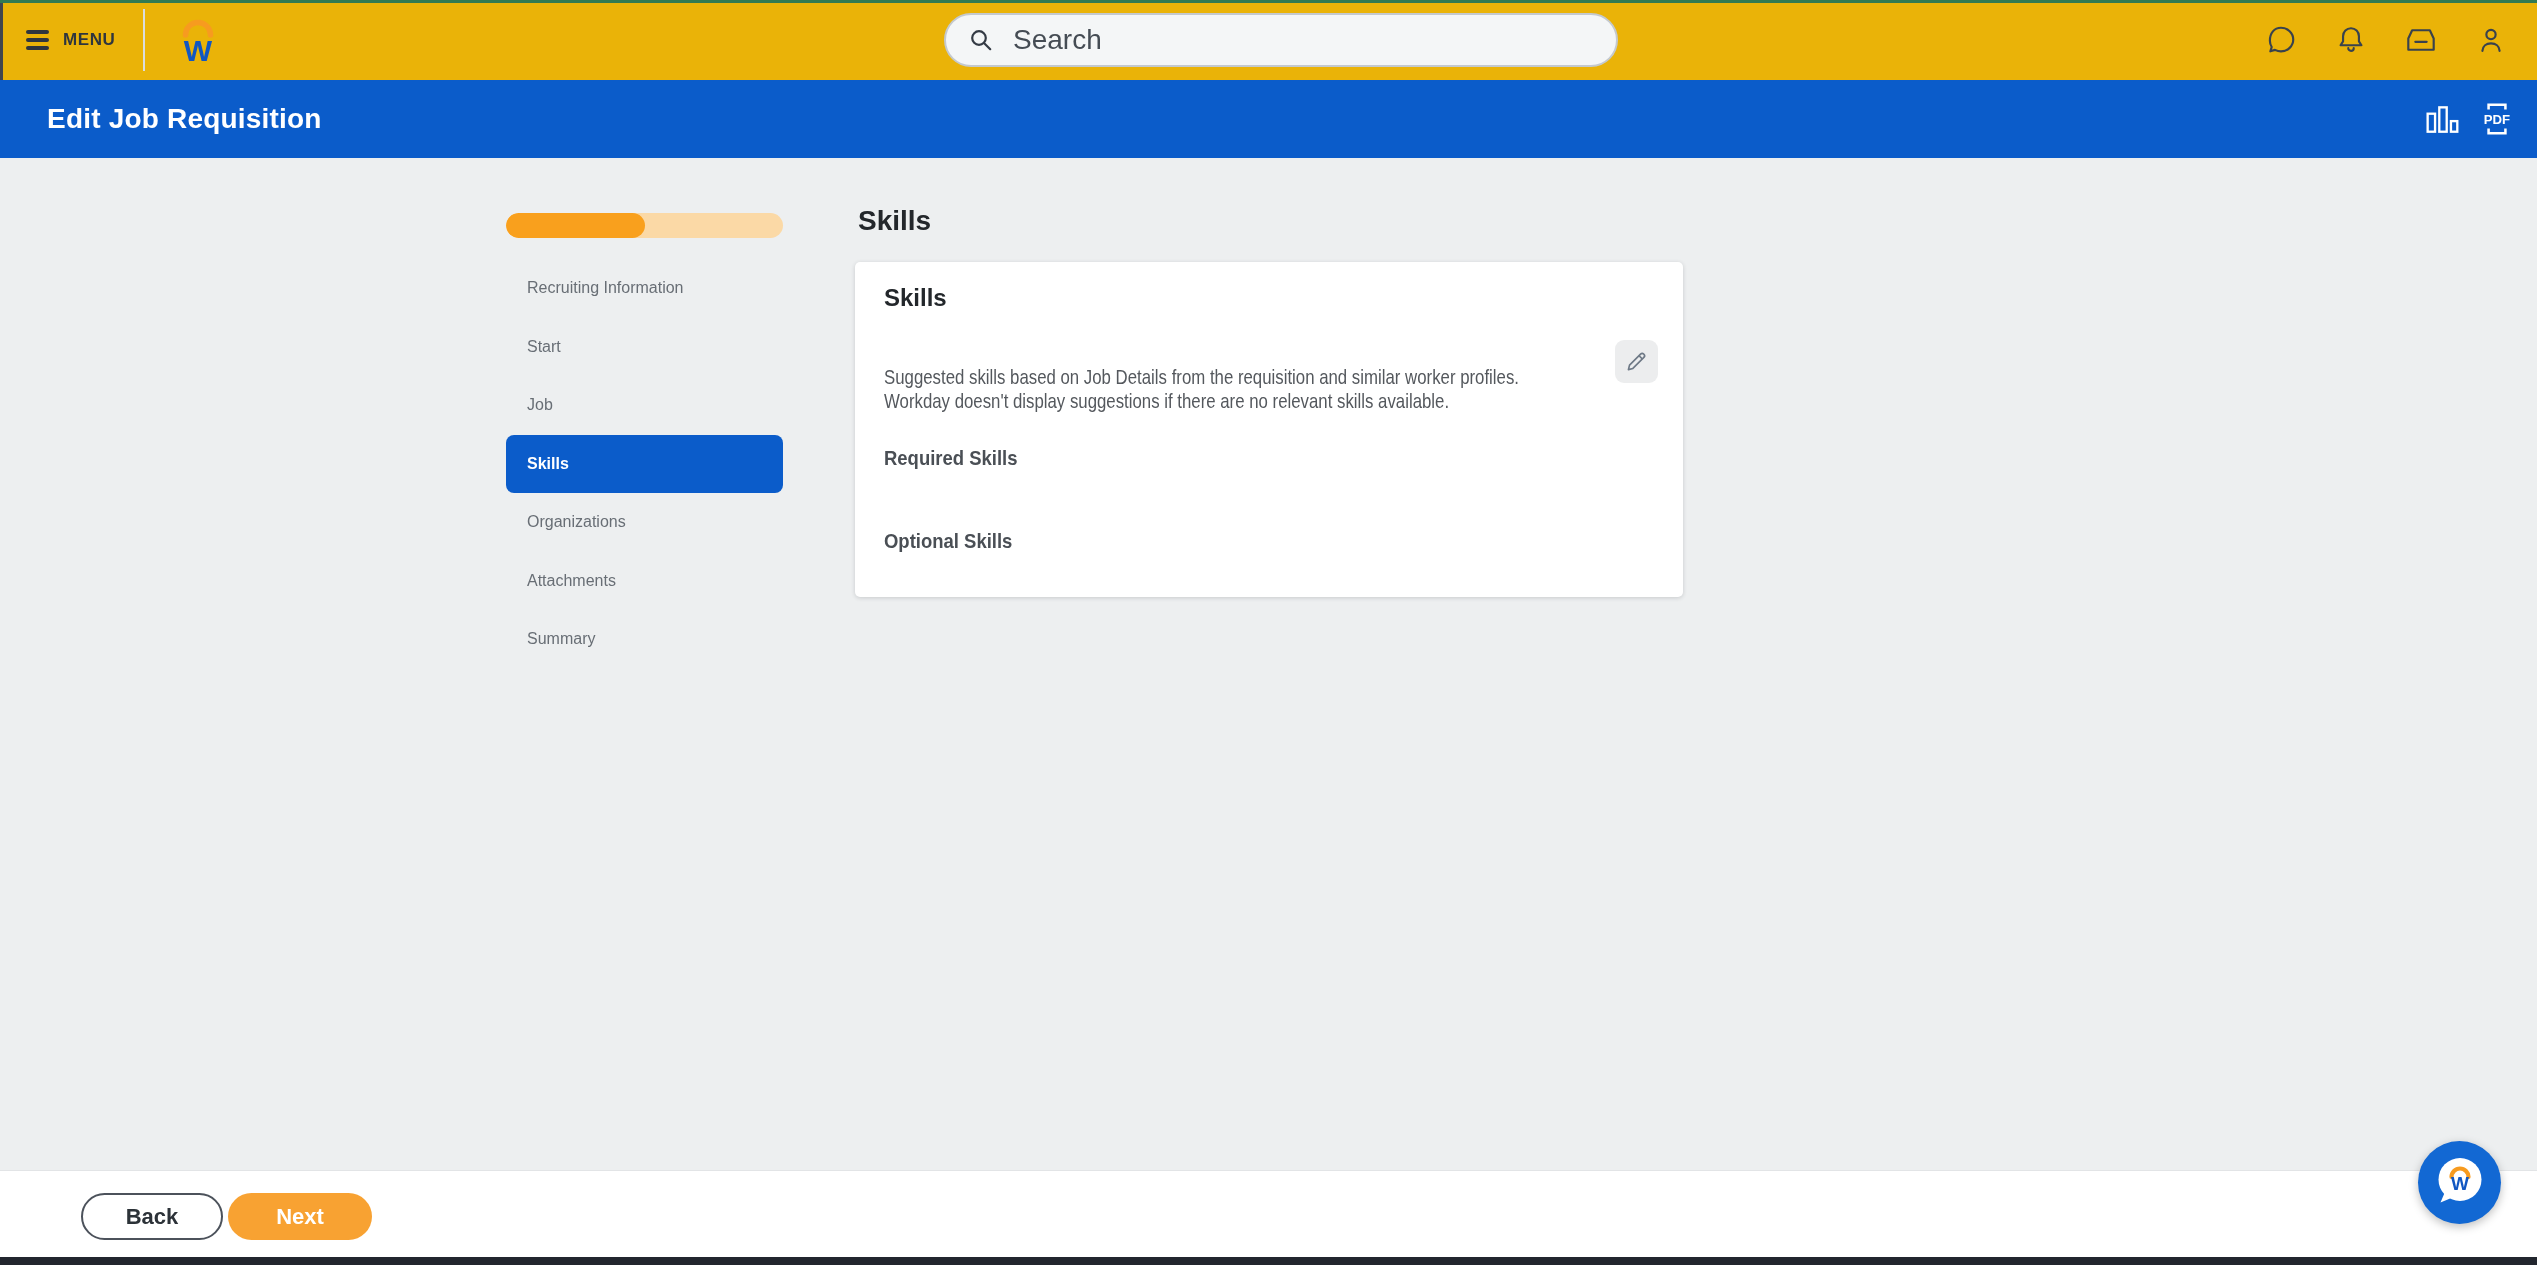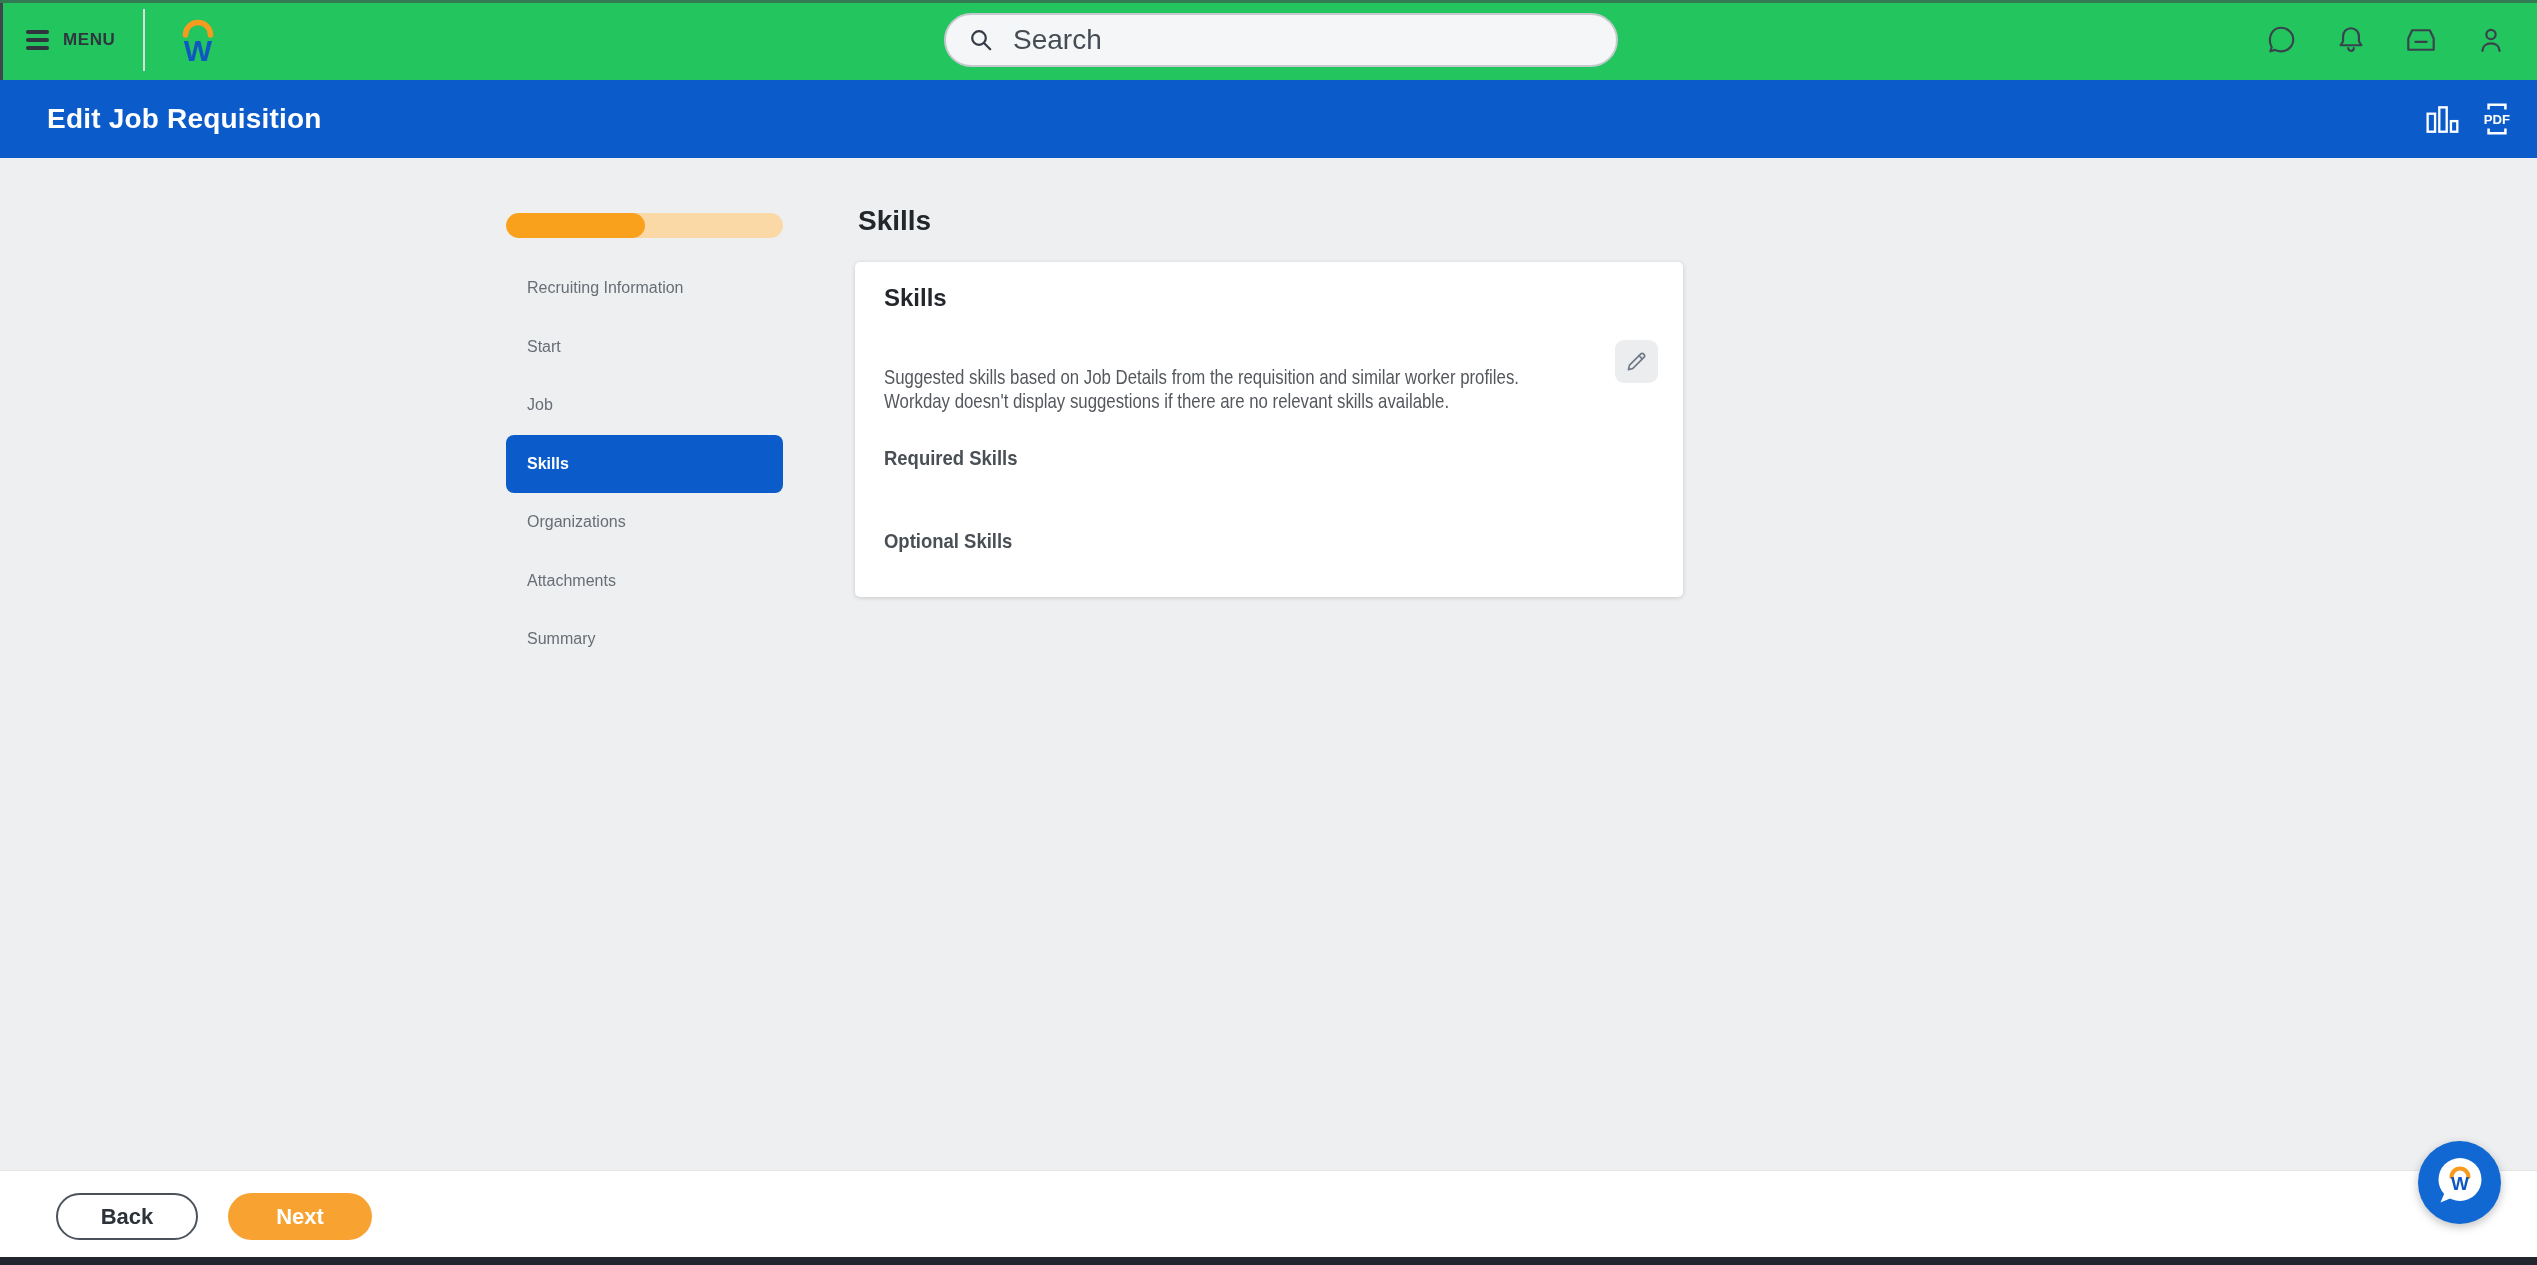--- a/index.html
+++ b/index.html
@@ -5,21 +5,21 @@
   html,body{margin:0;padding:0;background:#edeff0;}
   .root{position:relative;width:2537px;height:1265px;overflow:hidden;
         font-family:"Liberation Sans","DejaVu Sans",sans-serif;background:#edeff0;}
 
   
   .green-strip{position:absolute;top:0;left:0;right:0;height:3px;background:var(--green,#327a52);z-index:9;}
   .left-notch{position:absolute;top:3px;left:0;width:3px;height:77px;background:#41464d;z-index:9;}
   .bottom-strip{position:absolute;left:0;right:0;top:1257px;height:8px;background:var(--dark,#22262e);}
 
   
-  .topbar{position:absolute;top:0;left:0;right:0;height:80px;background:#22c55e;z-index:4;padding-left:36px;}
+  .topbar{position:absolute;top:0;left:0;right:0;height:80px;background:#eab308;z-index:4;padding-left:36px;}
   .menu-btn{position:absolute;left:26px;top:0;height:80px;display:flex;align-items:center;gap:14px;
             background:none;border:none;cursor:pointer;padding:0;font-family:inherit;}
   .hamburger{display:flex;flex-direction:column;gap:4.5px;}
   .hamburger span{display:block;width:23px;height:3.8px;background:#2f363e;border-radius:2px;}
   .menu-label{font-size:17px;font-weight:bold;color:#2f363e;letter-spacing:.6px;}
   .topbar-divider{position:absolute;left:143px;top:9px;width:2px;height:62px;background:#dadcdf;}
   .logo-btn{position:absolute;left:176px;top:16px;background:none;border:none;padding:0;cursor:pointer;}
 
   .search-pill{position:absolute;left:944px;top:13px;width:674px;height:54px;box-sizing:border-box;
                border:2px solid #c4c9ce;border-radius:28px;background:#f4f6f7;
@@ -59,21 +59,21 @@
   .edit-btn{position:absolute;left:760px;top:78px;width:43px;height:43px;background:#ecedee;
             border:none;border-radius:9px;display:flex;align-items:center;justify-content:center;cursor:pointer;}
   .section-label{position:absolute;left:29px;font-size:21px;font-weight:bold;color:#4a4f55;
                  transform:scaleX(.88);transform-origin:0 50%;white-space:nowrap;}
   .section-required{top:184px;}
   .section-optional{top:267px;}
 
   
   .footer{position:absolute;left:0;right:0;top:1170px;height:87px;background:#fff;border-top:1px solid #e2e4e6;}
   .btn{position:absolute;top:22px;height:47px;border-radius:24px;font-family:inherit;font-size:22px;cursor:pointer;}
-  .btn-back{left:56px;width:142px;background:#fff;border:2px solid #4c525b;color:#2c3238;font-weight:bold;}
+  .btn-back{left:81px;width:142px;background:#fff;border:2px solid #4c525b;color:#2c3238;font-weight:bold;}
   .btn-next{left:228px;width:144px;background:var(--next-orange,#f8a232);border:none;color:#fff;font-weight:bold;}
 
   
   .fab{position:absolute;left:2418px;top:1141px;width:83px;height:83px;border-radius:50%;
        background:var(--fab-blue,#1268d3);border:none;cursor:pointer;z-index:10;
        display:flex;align-items:center;justify-content:center;box-shadow:0 3px 10px rgba(0,0,0,.25);}
 </style>
 </head>
 <body>
 

